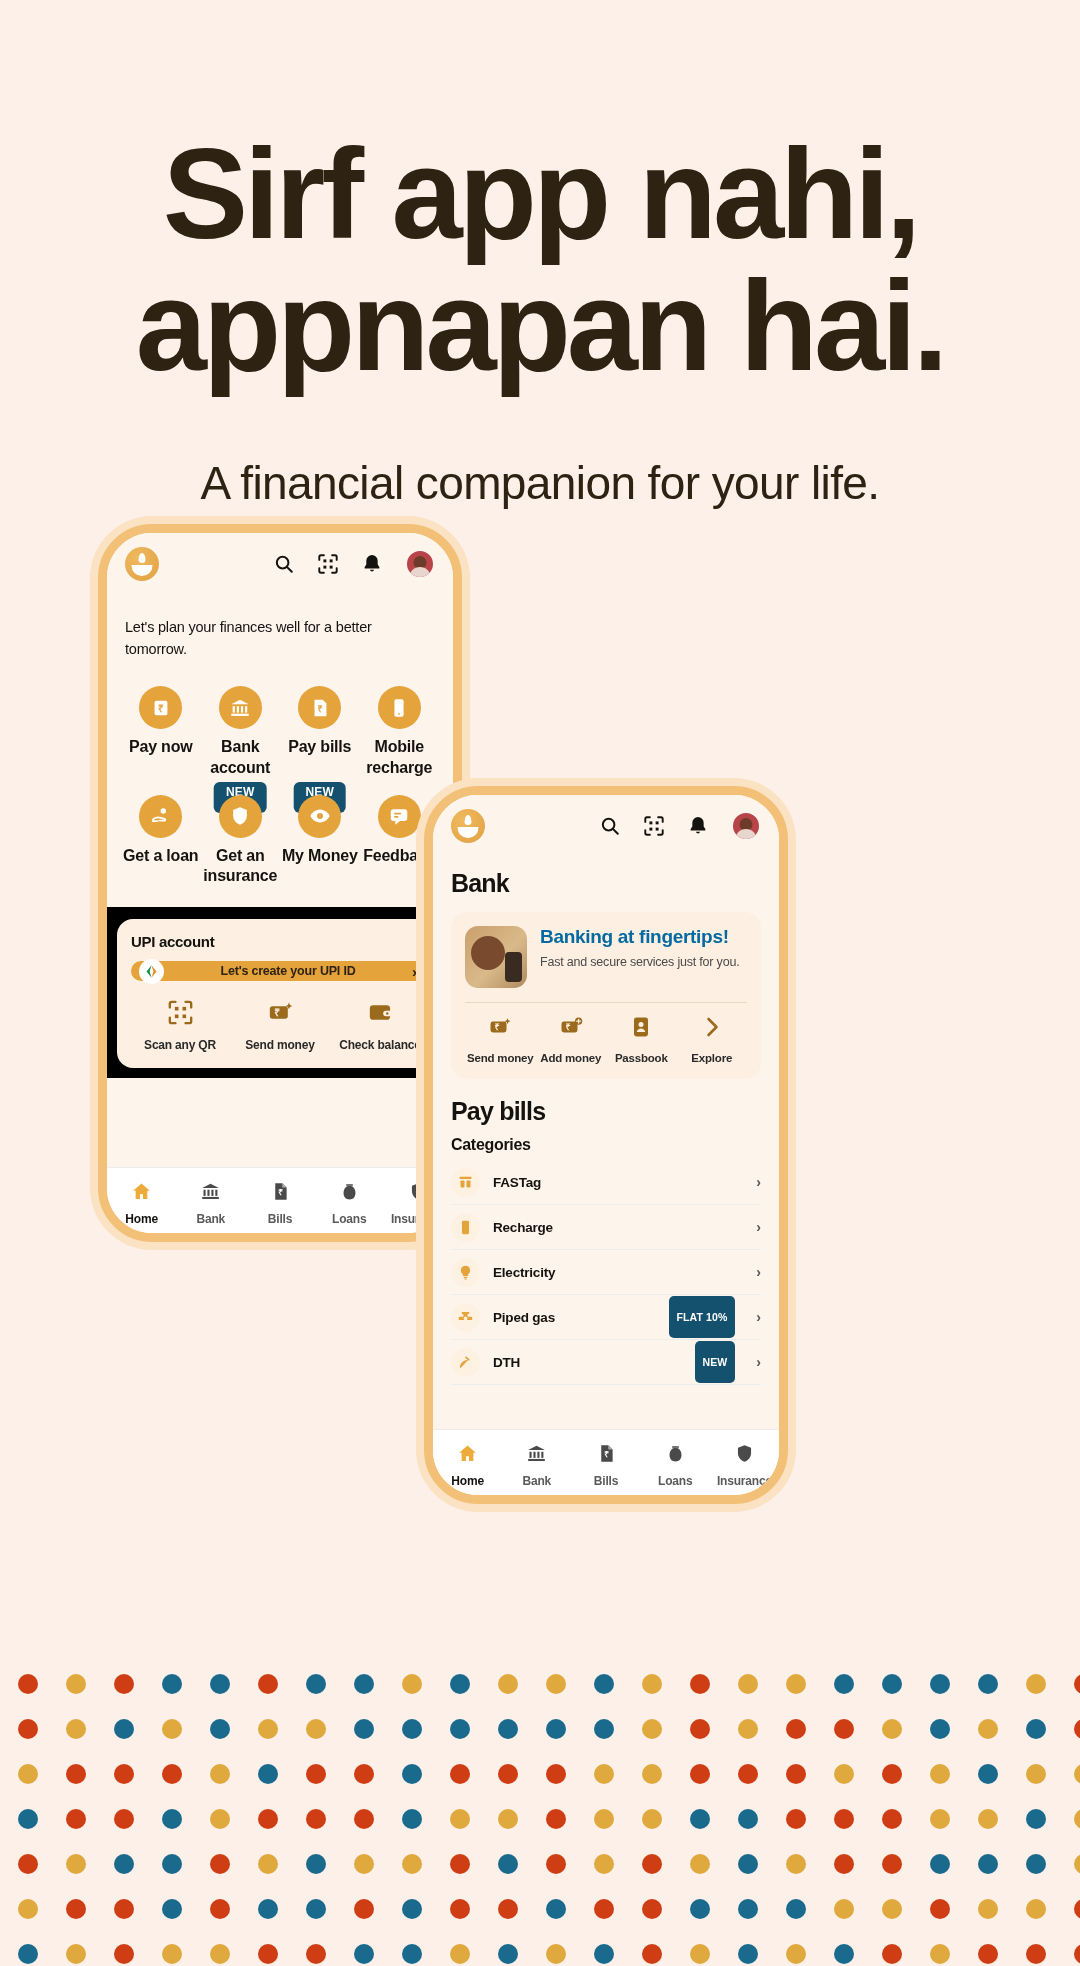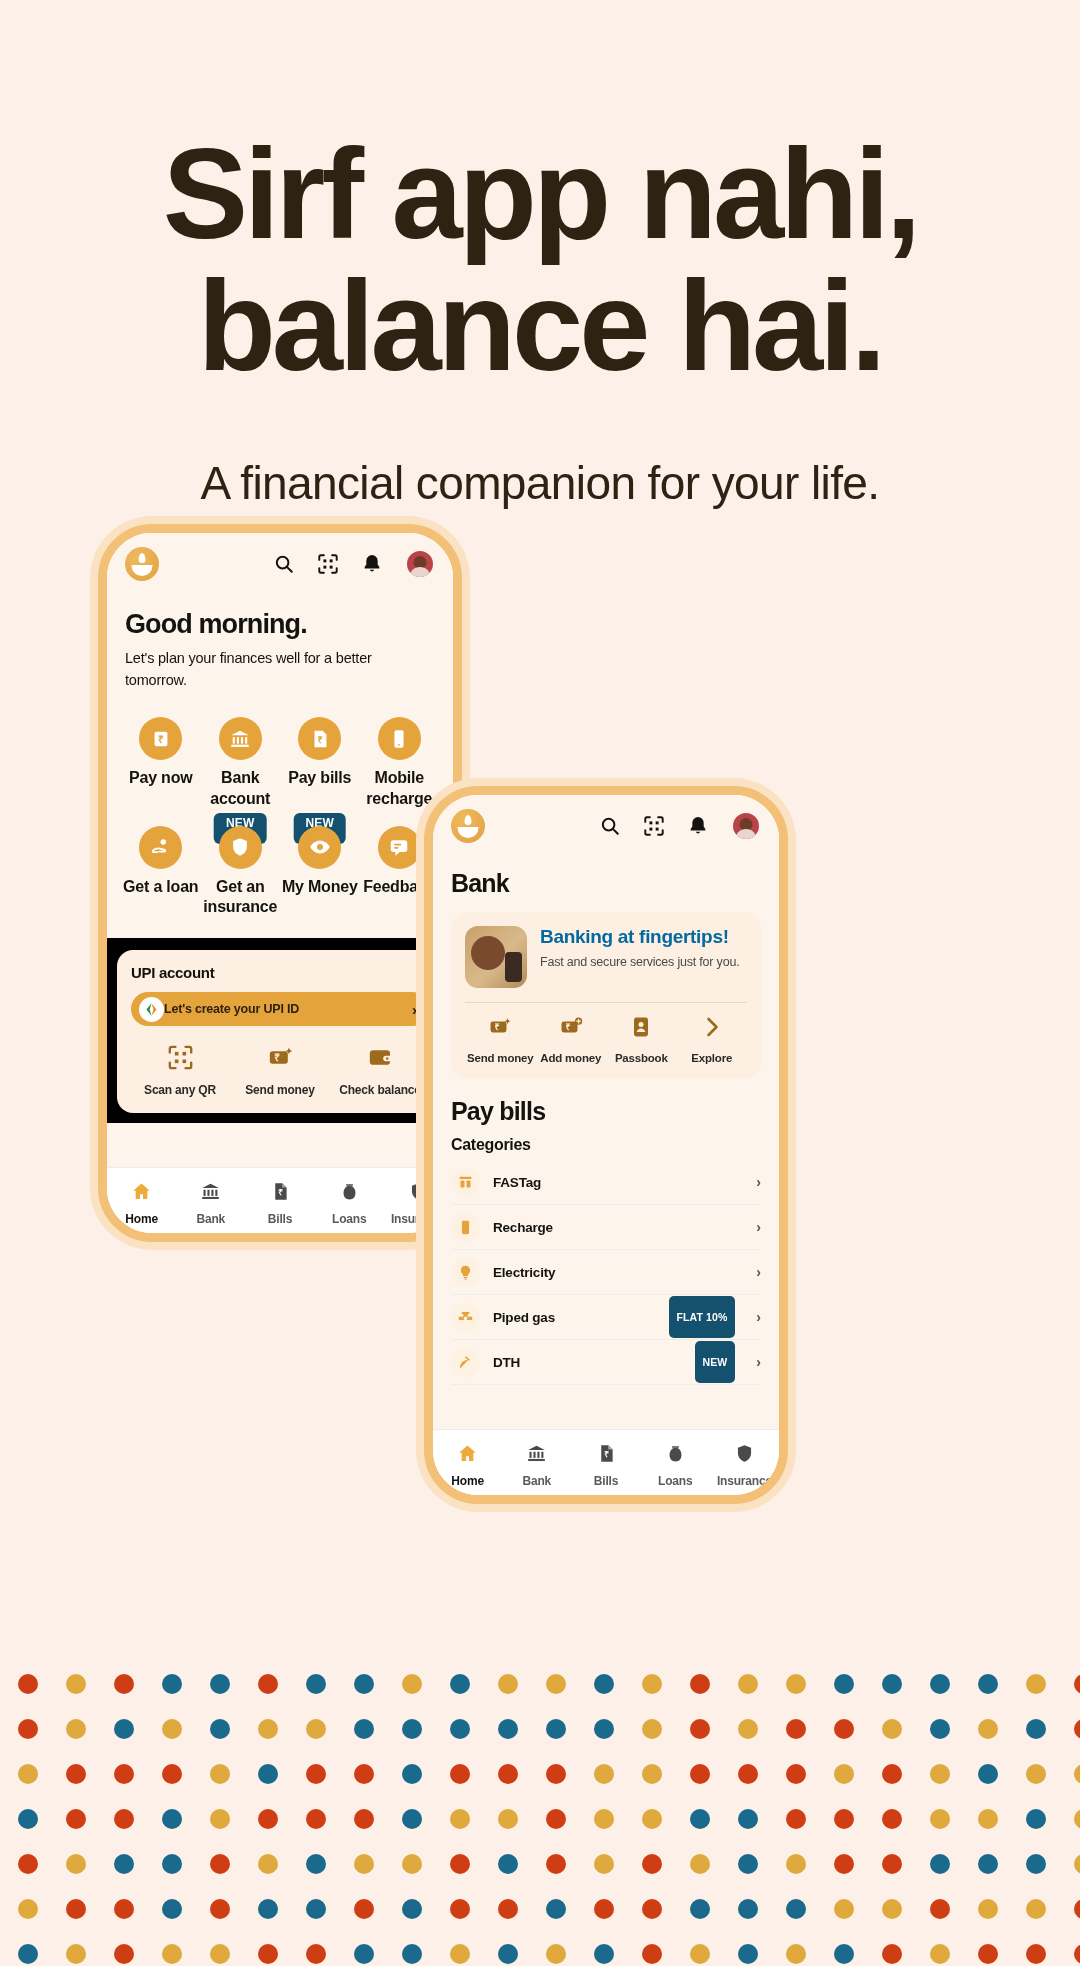--- a/index.html
+++ b/index.html
@@ -149,23 +149,23 @@
   
   .upi-sheet {
     margin-top: 20px;
     background: #000000; padding: 12px 10px 10px 10px;
   }
   .upi-card {
     background: #fdf0e2; border-radius: 16px; padding: 14px 14px 16px 14px;
   }
   .upi-title { font-size: 15px; font-weight: 800; color: #14130f; letter-spacing: -0.3px; }
   .upi-btn {
-    margin-top: 11px; height: 34px; border-radius: 999px;
+    margin-top: 11px; height: 20px; border-radius: 999px;
     background: #e5a33b; display: flex; align-items: center;
-    padding: 0 8px; 
+    padding: 0 8px;  text-align: center;
   }
   .upi-flag {
     width: 25px; height: 25px; border-radius: 50%;
     background: #fff; display:flex; align-items:center; justify-content:center;
     flex: none;
   }
   .upi-btn-text { font-size: 12.5px; font-weight: 800; color: #2e2213; flex: 1; letter-spacing: -0.2px;}
   .upi-chev { color: #2e2213; font-size: 15px; font-weight: 900; padding-right: 4px;}
   .upi-actions {
     display: flex; margin-top: 18px; gap: 2px;
@@ -402,21 +402,21 @@
       <circle cx="940" cy="288" r="10" fill="#e0a93d"></circle>
       <circle cx="988" cy="288" r="10" fill="#cf3d14"></circle>
       <circle cx="1036" cy="288" r="10" fill="#cf3d14"></circle>
       <circle cx="1084" cy="288" r="10" fill="#cf3d14"></circle>
     </g>
 </svg>
 
 <div class="hero">
   <div class="hero-title">
     <div>Sirf app nahi,</div>
-    <div>balance hai.</div>
+    <div>appnapan hai.</div>
   </div>
   <div class="hero-sub">A financial companion for your life.</div>
 </div>
 
 <div class="phone phone1">
   <div class="screen">
 
     <div class="appbar">
       <div class="logo"></div>
       <div class="appbar-spacer"></div>
@@ -434,21 +434,20 @@
         </svg>
         <svg class="ic" viewBox="0 0 24 24" fill="#14130f">
             <path d="M12 2.2a6.2 6.2 0 0 0-6.2 6.2v4.1L4 15.3v1.5h16v-1.5l-1.8-2.8V8.4A6.2 6.2 0 0 0 12 2.2z"></path>
             <path d="M9.7 18.4a2.4 2.4 0 0 0 4.6 0z"></path>
           </svg>
         <div class="avatar"></div>
       </div>
     </div>
 
     <div class="greet-wrap">
-      <div class="greet-title">Good morning.</div>
       <div class="greet-sub">Let's plan your finances well for a better tomorrow.</div>
     </div>
 
     <div class="qa-grid" id="qa-grid">
         <div class="qa">
           <div class="qa-circle">
             <svg width="22" height="22" viewBox="0 0 24 24">
               <rect x="5" y="4" width="14" height="16" rx="2" fill="#fff"></rect>
               <text x="12" y="16" font-size="11" font-weight="700" fill="#e5a33b" text-anchor="middle" font-family="Liberation Sans">₹</text>
             </svg>

